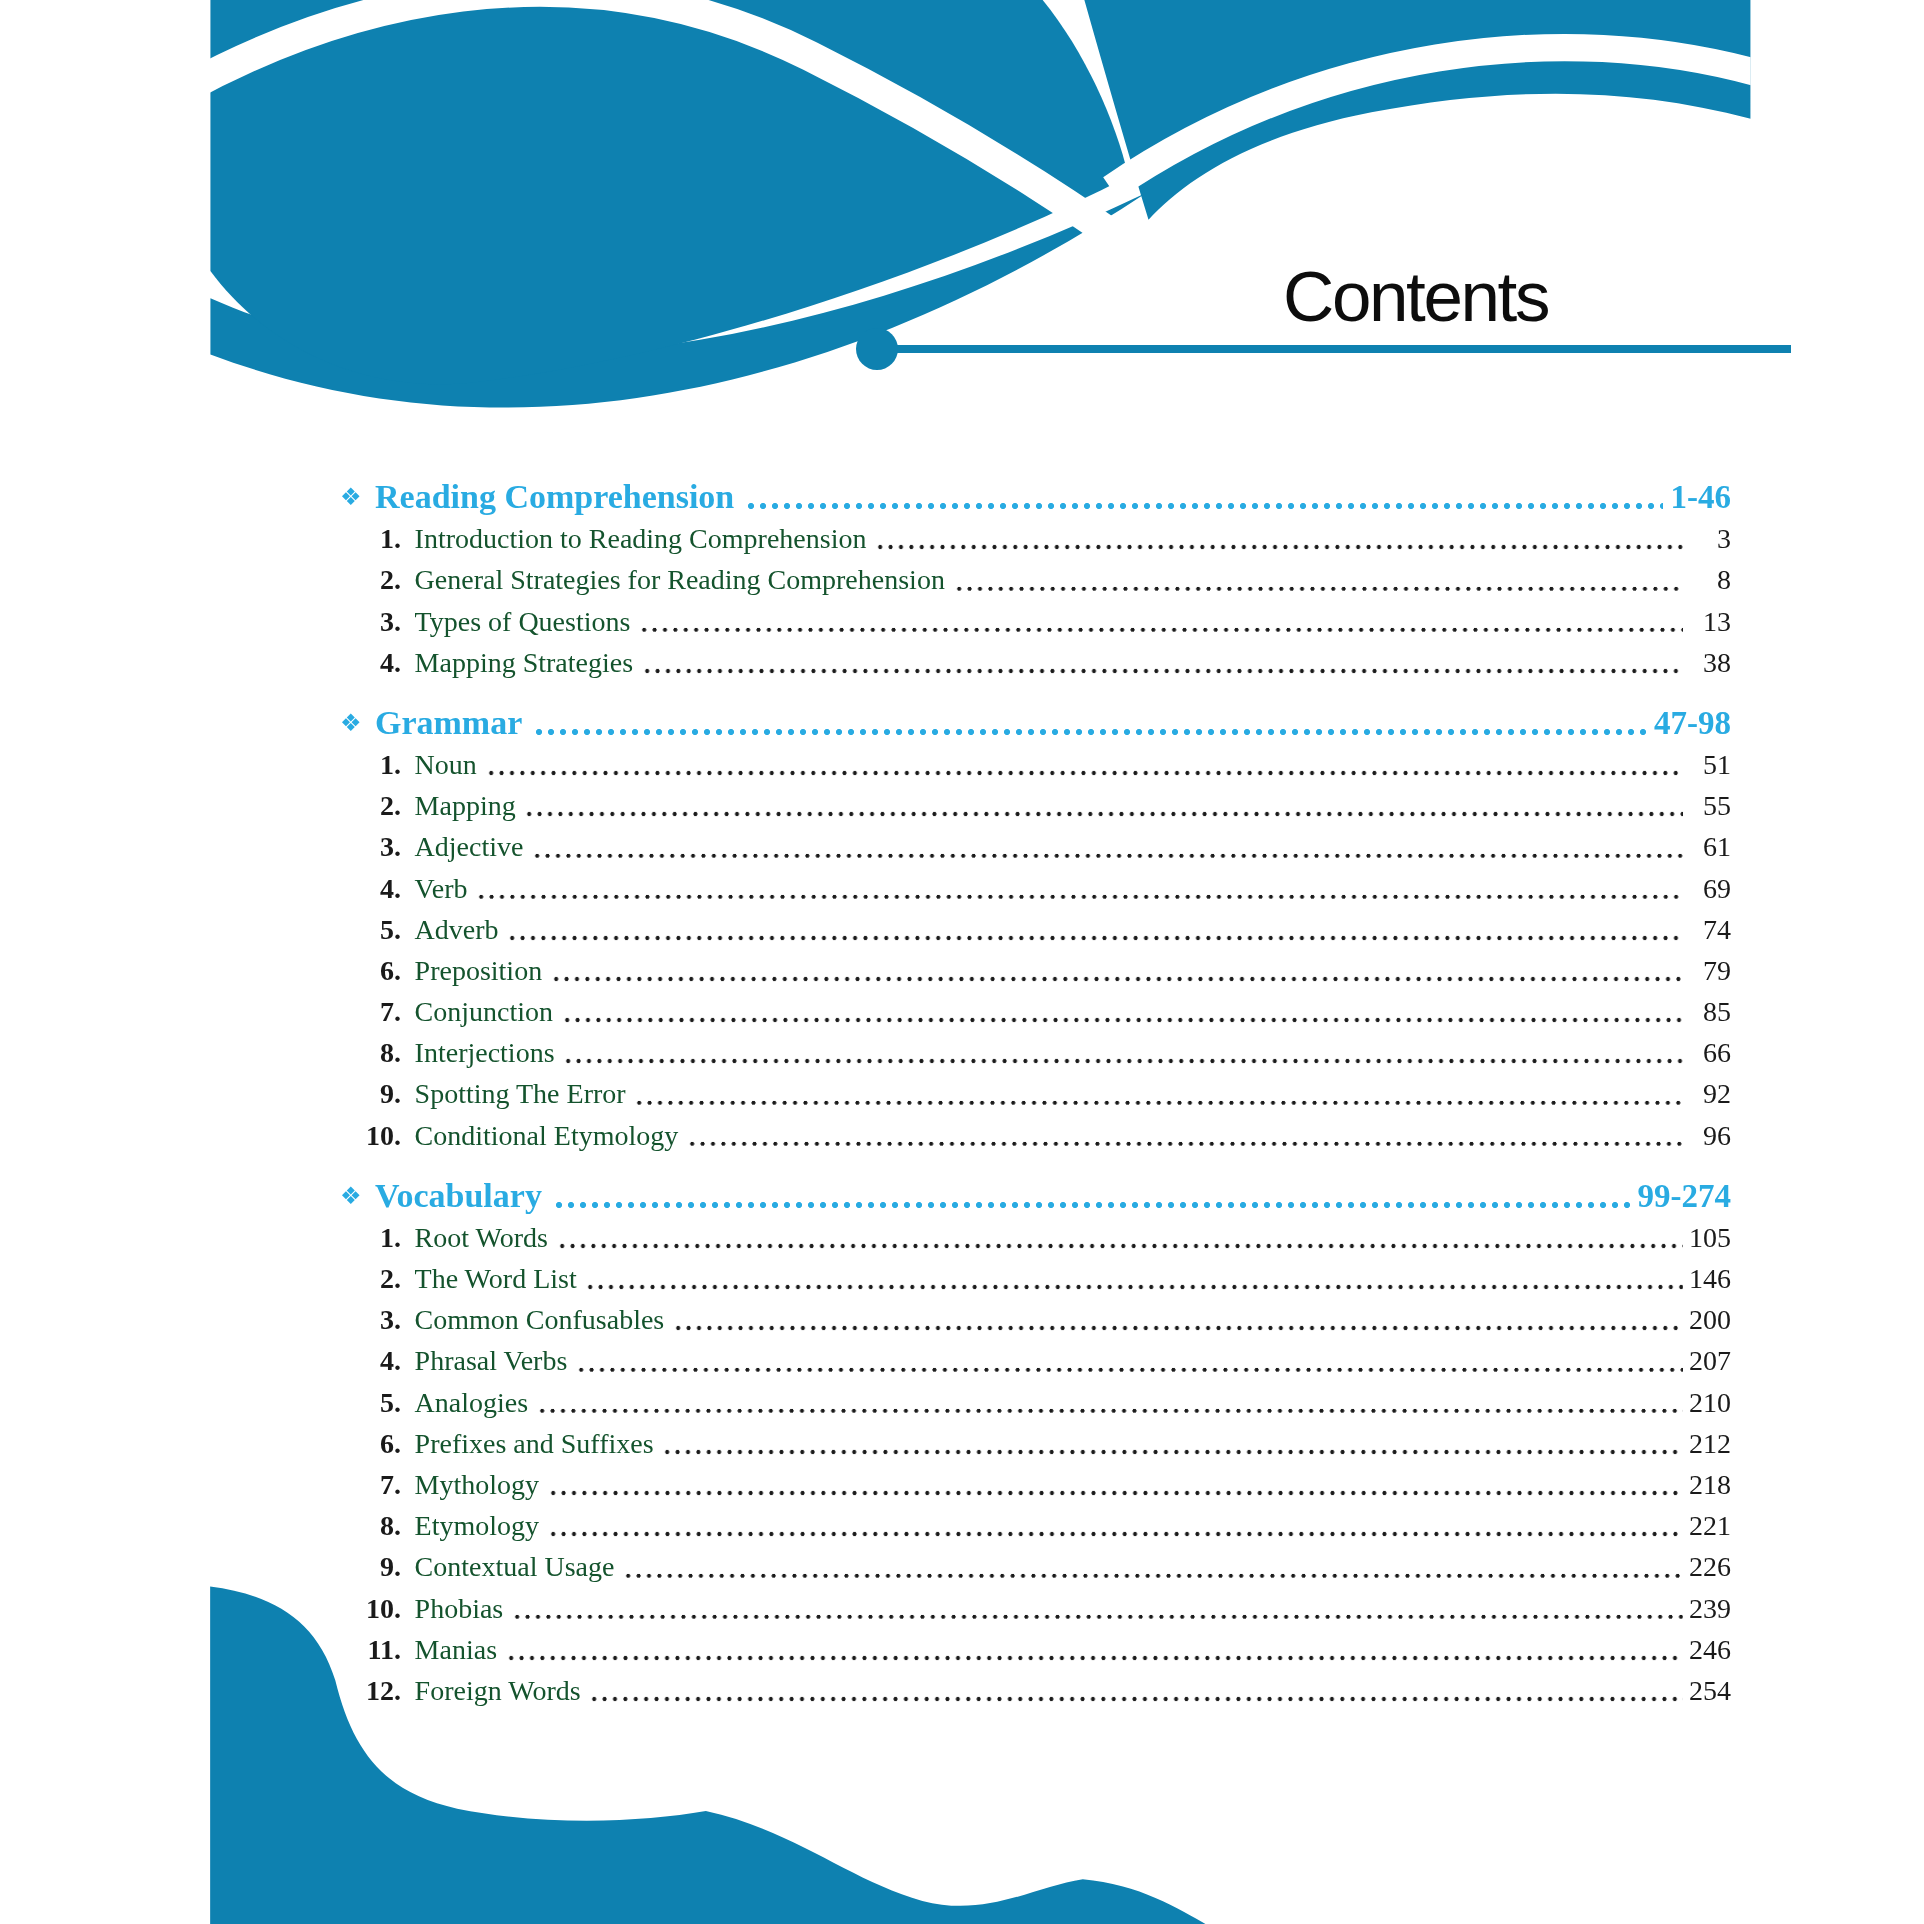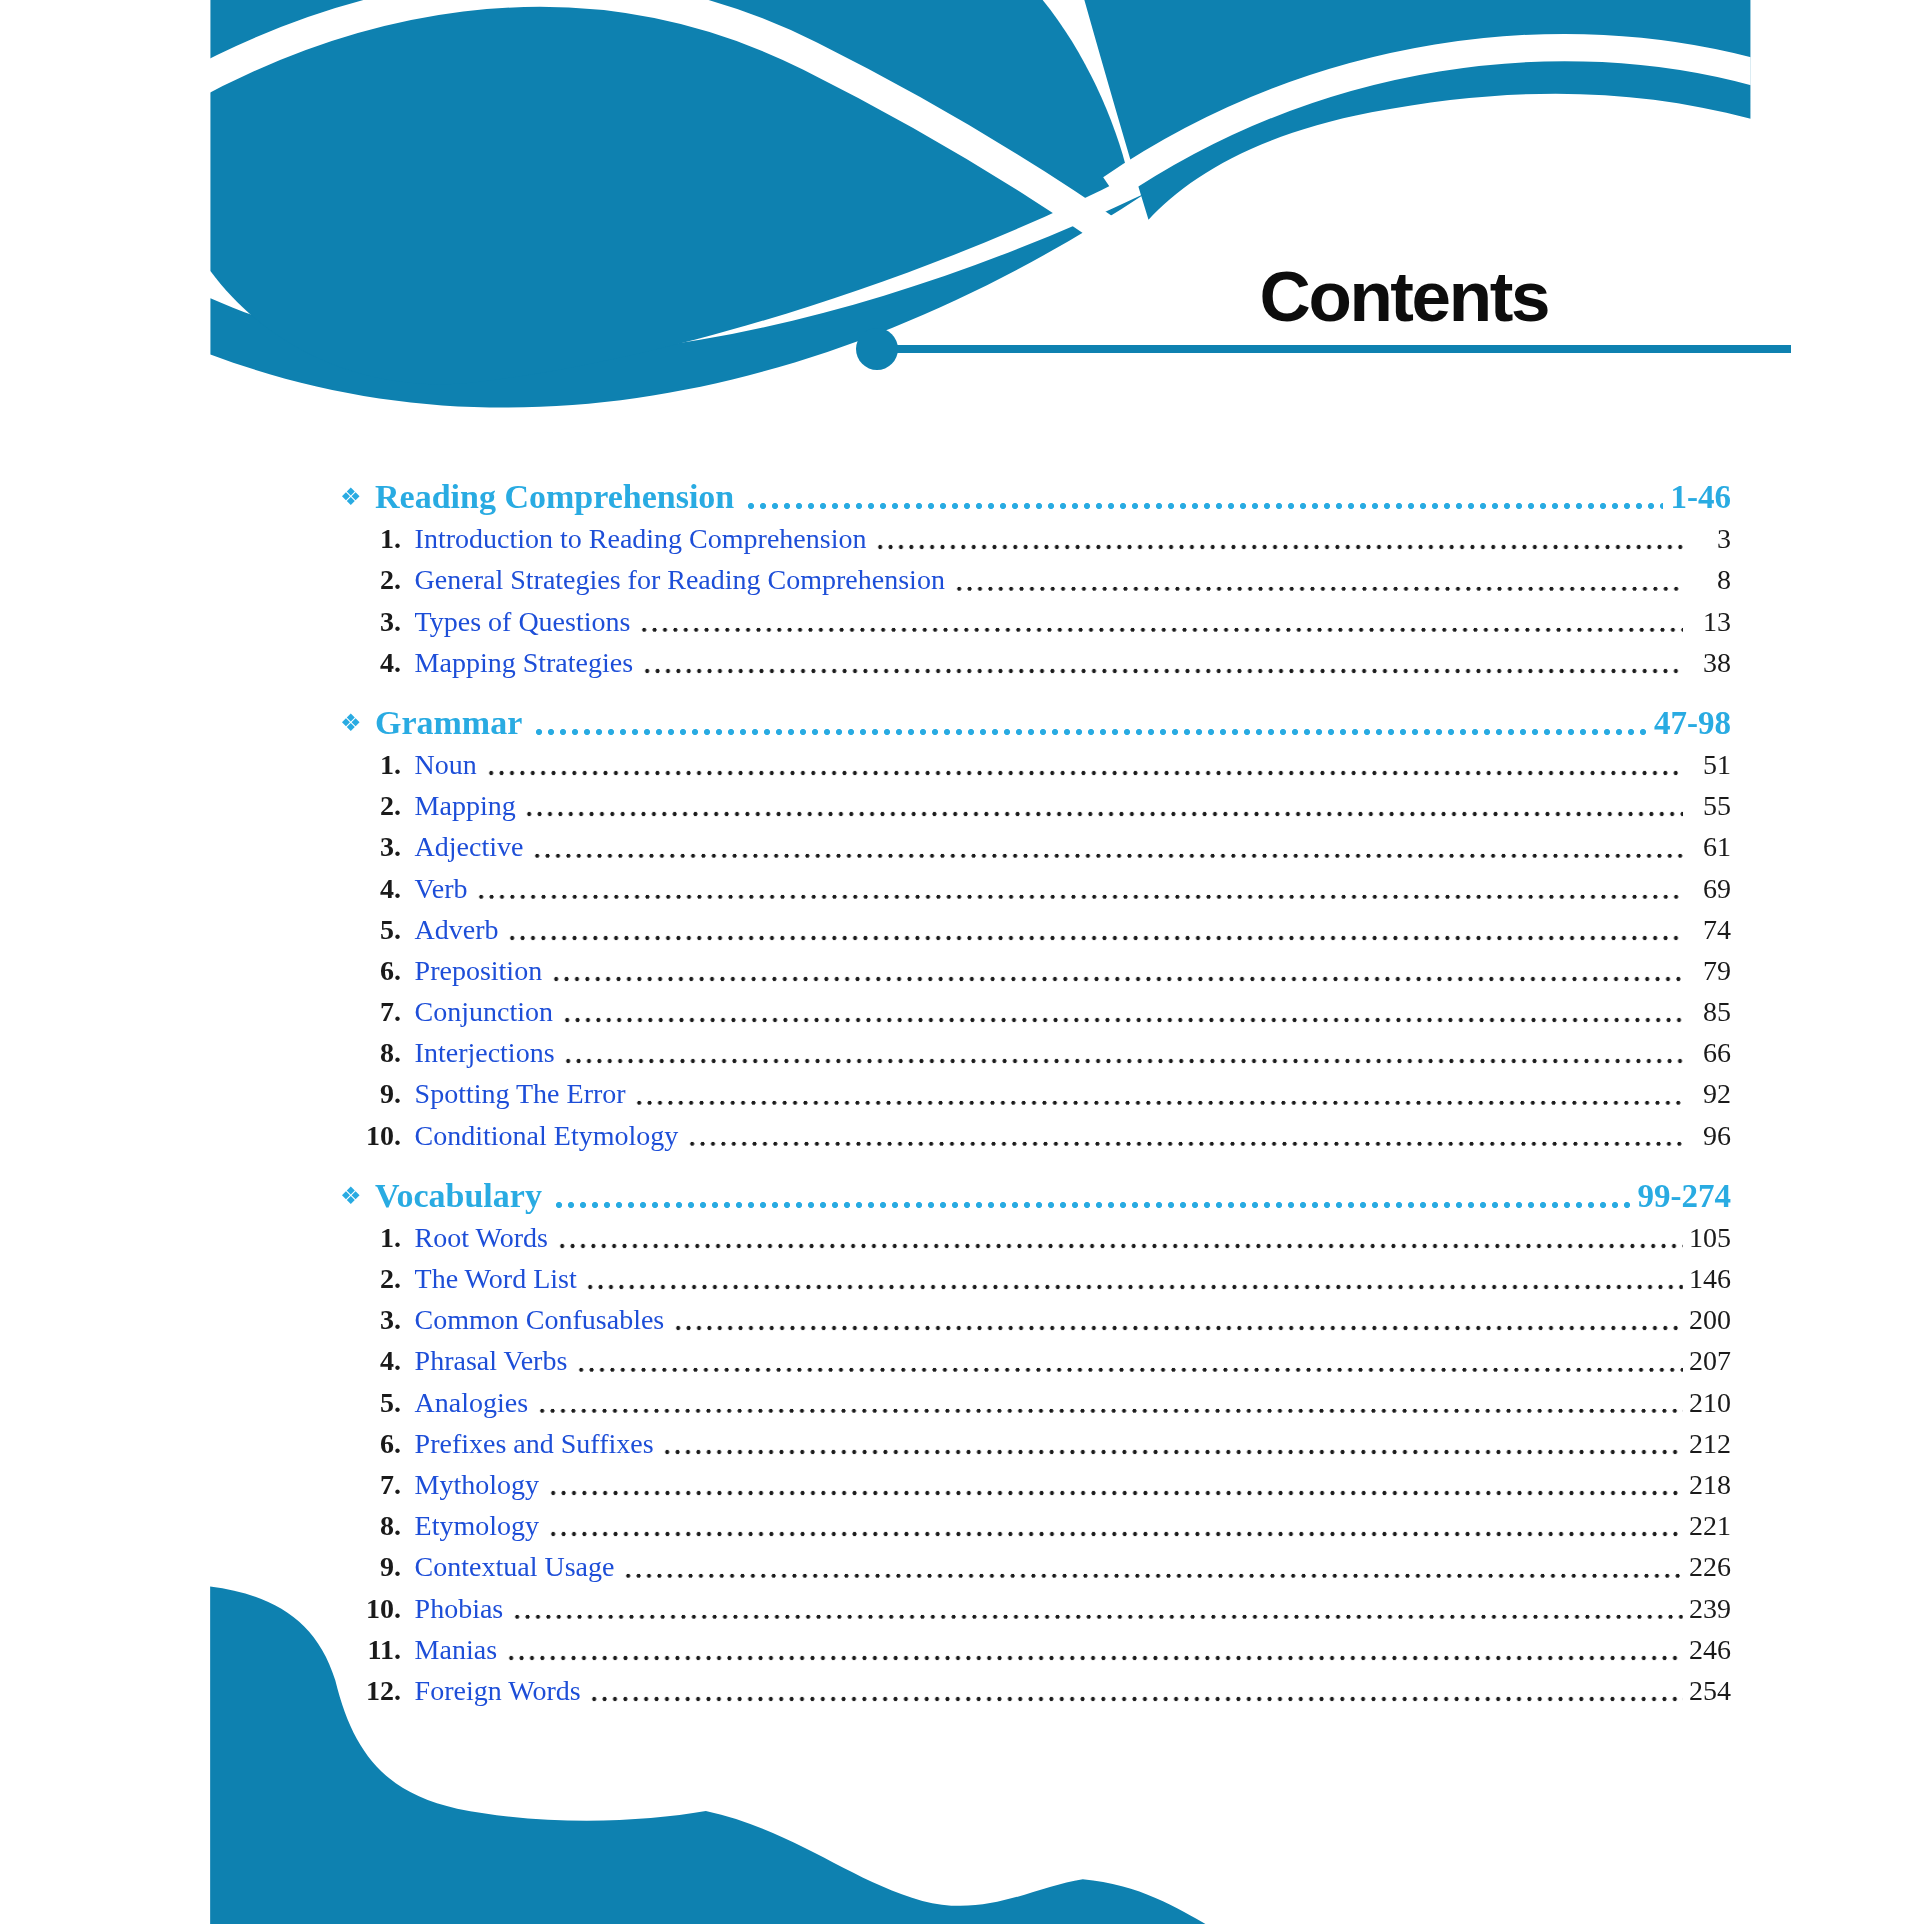--- a/index.html
+++ b/index.html
@@ -6,21 +6,21 @@
   body{
     width:1925px;height:1925px;position:relative;background:#ffffff;
     font-family:"Liberation Serif", serif;overflow:hidden;
   }
   .art{position:absolute;left:0;pointer-events:none;}
   #top-art{top:0;}
   #bottom-art{bottom:0;}
   #page-title{
     position:absolute;top:261px;right:377px;
     font-family:"Liberation Sans", sans-serif;
-    font-weight:bold;font-size:71px;letter-spacing:-2.4px;color:#0d0d0d;
+    font-weight:normal;font-size:71px;letter-spacing:-2.4px;color:#0d0d0d;
     line-height:1;
   }
   #title-rule{
     position:absolute;top:345px;left:873px;width:918px;height:8px;
     background:#0E81B0;
   }
   #title-rule-dot{
     position:absolute;top:328px;left:856px;width:42px;height:42px;
     border-radius:50%;background:#0E81B0;
   }
@@ -49,21 +49,21 @@
     font-size:33px;font-weight:bold;color:#29ABE2;line-height:1;text-align:right;
   }
   .toc-item{
     display:flex;align-items:flex-end;height:28px;margin-bottom:13.2px;
   }
   .item-num{
     width:61px;text-align:right;font-weight:bold;font-size:28px;line-height:1;
     color:#1a1a1a;
   }
   .item-title{
-    font-size:28px;line-height:1;color:#1d4ed8;white-space:nowrap;
+    font-size:28px;line-height:1;color:#14532d;white-space:nowrap;
     margin-left:13.6px;margin-right:5.6px;
   }
   .item-leader{
     flex:1;height:5.6px;margin:0 6.4px 3.2px 3.2px;
     background-image:radial-gradient(circle, #1a1a1a 1.8px, rgba(0,0,0,0) 2.2px);
     background-size:10.4px 5.6px;background-repeat:repeat-x;background-position:left center;
   }
   .item-page{
     font-size:28px;line-height:1;color:#1a1a1a;text-align:right;min-width:42px;
   }

